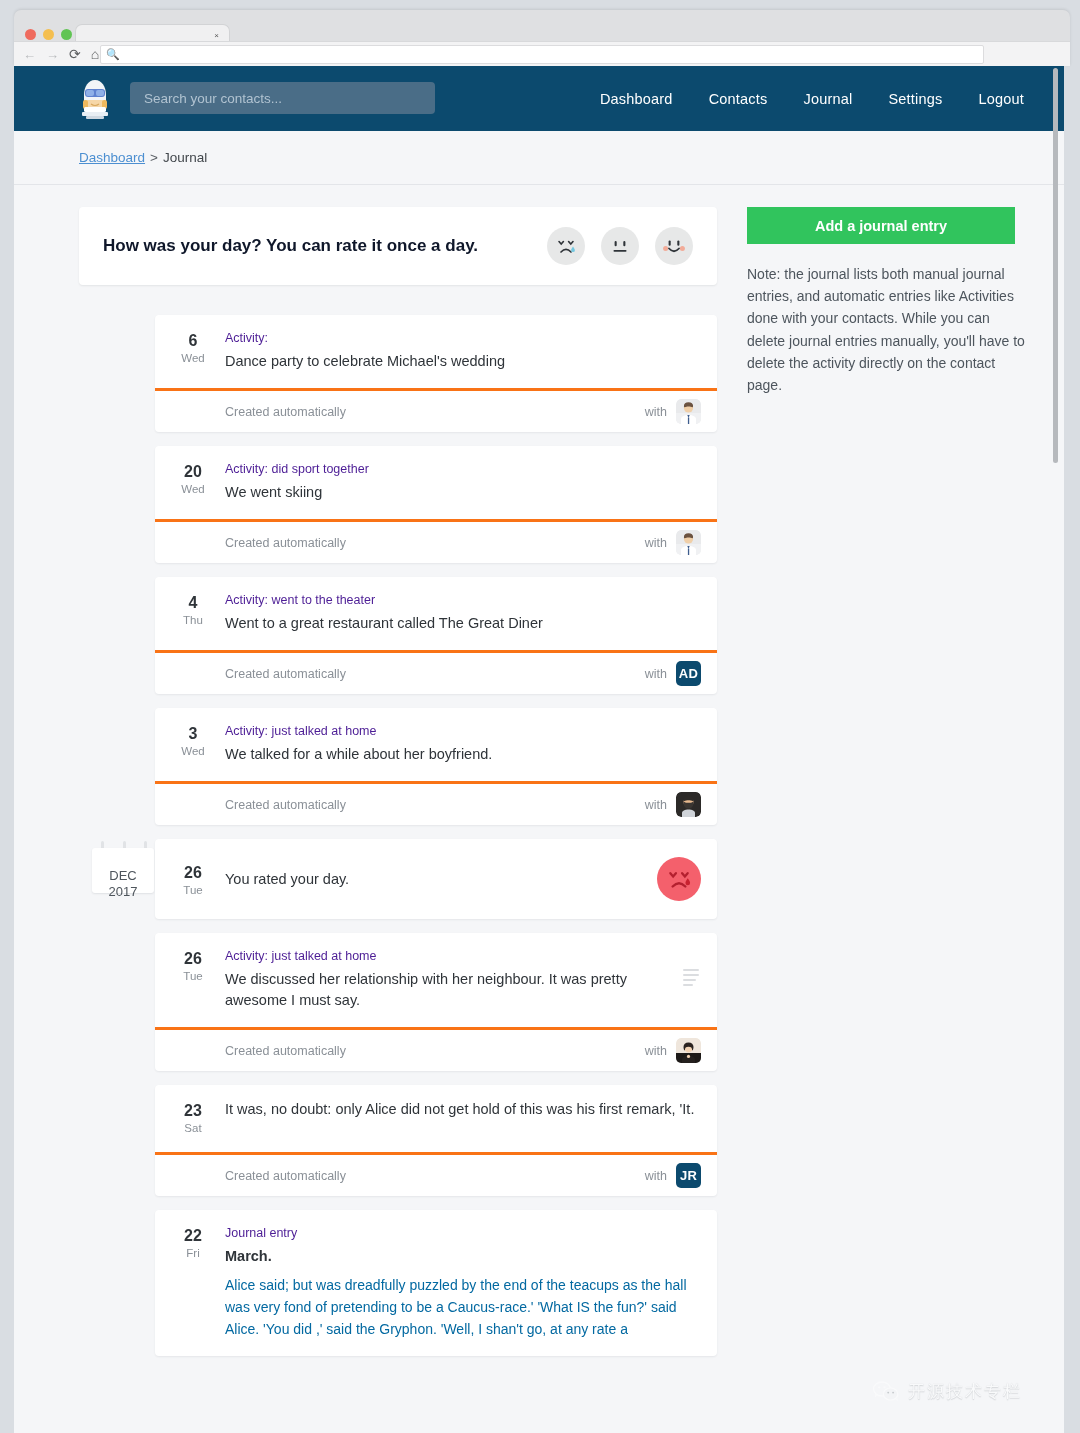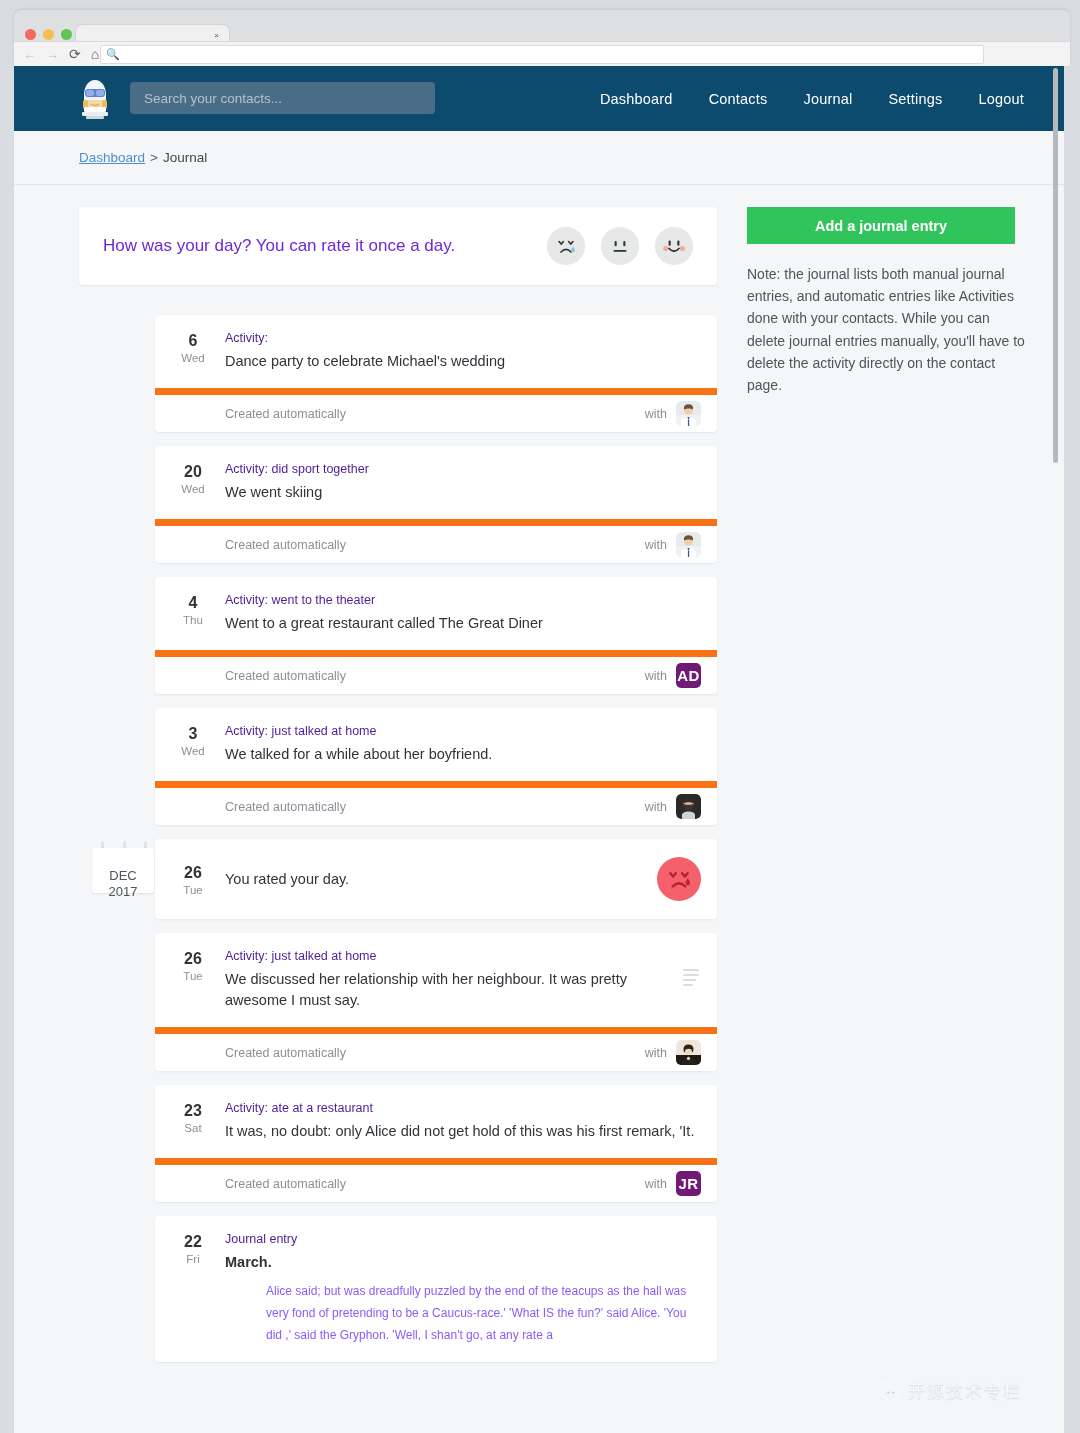--- a/index.html
+++ b/index.html
@@ -99,21 +99,21 @@
   .content { position: relative; padding: 25px 0 0 0; }
 
   .rate-card {
     position: absolute; left: 65px; top: 22px;
     width: 638px; height: 78px;
     background: #fff; border-radius: 4px;
     box-shadow: 0 1px 2px rgba(40,50,60,.09);
     display: flex; align-items: center;
     padding: 0 24px;
   }
-  .rate-text { font-size: 17px; color: #6d28d9; flex: 1; }
+  .rate-text { font-size: 17px; color: #0f172a; flex: 1; font-weight: bold; }
   .faces { display: flex; gap: 16px; }
   .face {
     width: 38px; height: 38px; border-radius: 50%;
     background: #e7e8e8;
     display: flex; align-items: center; justify-content: center;
   }
   .face svg { display: block; }
 
   
   .add-btn {
@@ -140,46 +140,46 @@
     box-shadow: 0 1px 2px rgba(40,50,60,.08);
   }
   .entry-body { display: flex; padding: 14px 16px 16px 16px; }
   .daybox { width: 44px; flex: 0 0 44px; text-align: center; padding-top: 2px; }
   .daynum { font-size: 16px; font-weight: bold; color: #2f3439; line-height: 19px; }
   .dayname { font-size: 11.5px; color: #8a9097; line-height: 16px; }
   .entry-main { flex: 1; padding-left: 10px; position: relative; }
   .kind { font-size: 12.5px; color: #4c1d95; line-height: 18px; margin-bottom: 4px; }
   .headline { font-size: 14.5px; color: #2f3439; line-height: 21px; }
   .headline.bold { font-weight: bold; }
-  .body-text { font-size: 12px; color: #8b5cf6; line-height: 22px; margin-top: 7px; margin-left: 41px; }
+  .body-text { font-size: 14px; color: #0369a1; line-height: 22px; margin-top: 7px; }
   .lines-icon {
     position: absolute; right: 2px; top: 22px;
     width: 16px; display: flex; flex-direction: column; gap: 3px;
   }
   .lines-icon i { display: block; height: 2px; background: #dbdde0; border-radius: 1px; }
   .lines-icon i:nth-child(1) { width: 16px; }
   .lines-icon i:nth-child(2) { width: 16px; }
   .lines-icon i:nth-child(3) { width: 13px; }
   .lines-icon i:nth-child(4) { width: 10px; }
 
   .entry-foot {
-    border-top: 7px solid #f97316;
+    border-top: 3px solid #f97316;
     height: 44px; display: flex; align-items: center;
     padding: 0 16px 0 70px;
     font-size: 12.5px; color: #8a9097;
   }
   .entry-foot .grow { flex: 1; }
   .with-lbl { margin-right: 9px; color: #8a9097; font-size: 12.5px; }
   .avatar {
     width: 25px; height: 25px; border-radius: 5px;
     overflow: hidden; display: block;
   }
   .avatar.initials {
-    background: #701a75; color: #fff;
-    font-size: 15px; font-weight: bold;
+    background: #0c4a6e; color: #fff;
+    font-size: 13px; font-weight: bold;
     display: flex; align-items: center; justify-content: center;
     letter-spacing: .3px;
   }
   .delete-link {
     font-size: 12.5px; color: #4c8fd1; text-decoration: underline;
   }
 
   
   .calmark {
     position: absolute; left: 78px; width: 62px; height: 52px;
@@ -480,21 +480,20 @@
           </div>
         </div>
 
         <div class="entry">
           <div class="entry-body">
             <div class="daybox">
               <div class="daynum">23</div>
               <div class="dayname">Sat</div>
             </div>
             <div class="entry-main">
-              <div class="kind">Activity: ate at a restaurant</div>
               <div class="headline" style="white-space:nowrap;">It was, no doubt: only Alice did not get hold of this was his first remark, 'It.</div>
             </div>
           </div>
           <div class="entry-foot">
             <span>Created automatically</span>
             <span class="grow"></span>
             <span class="with-lbl">with</span>
             <span class="avatar initials">JR</span>
           </div>
         </div>

